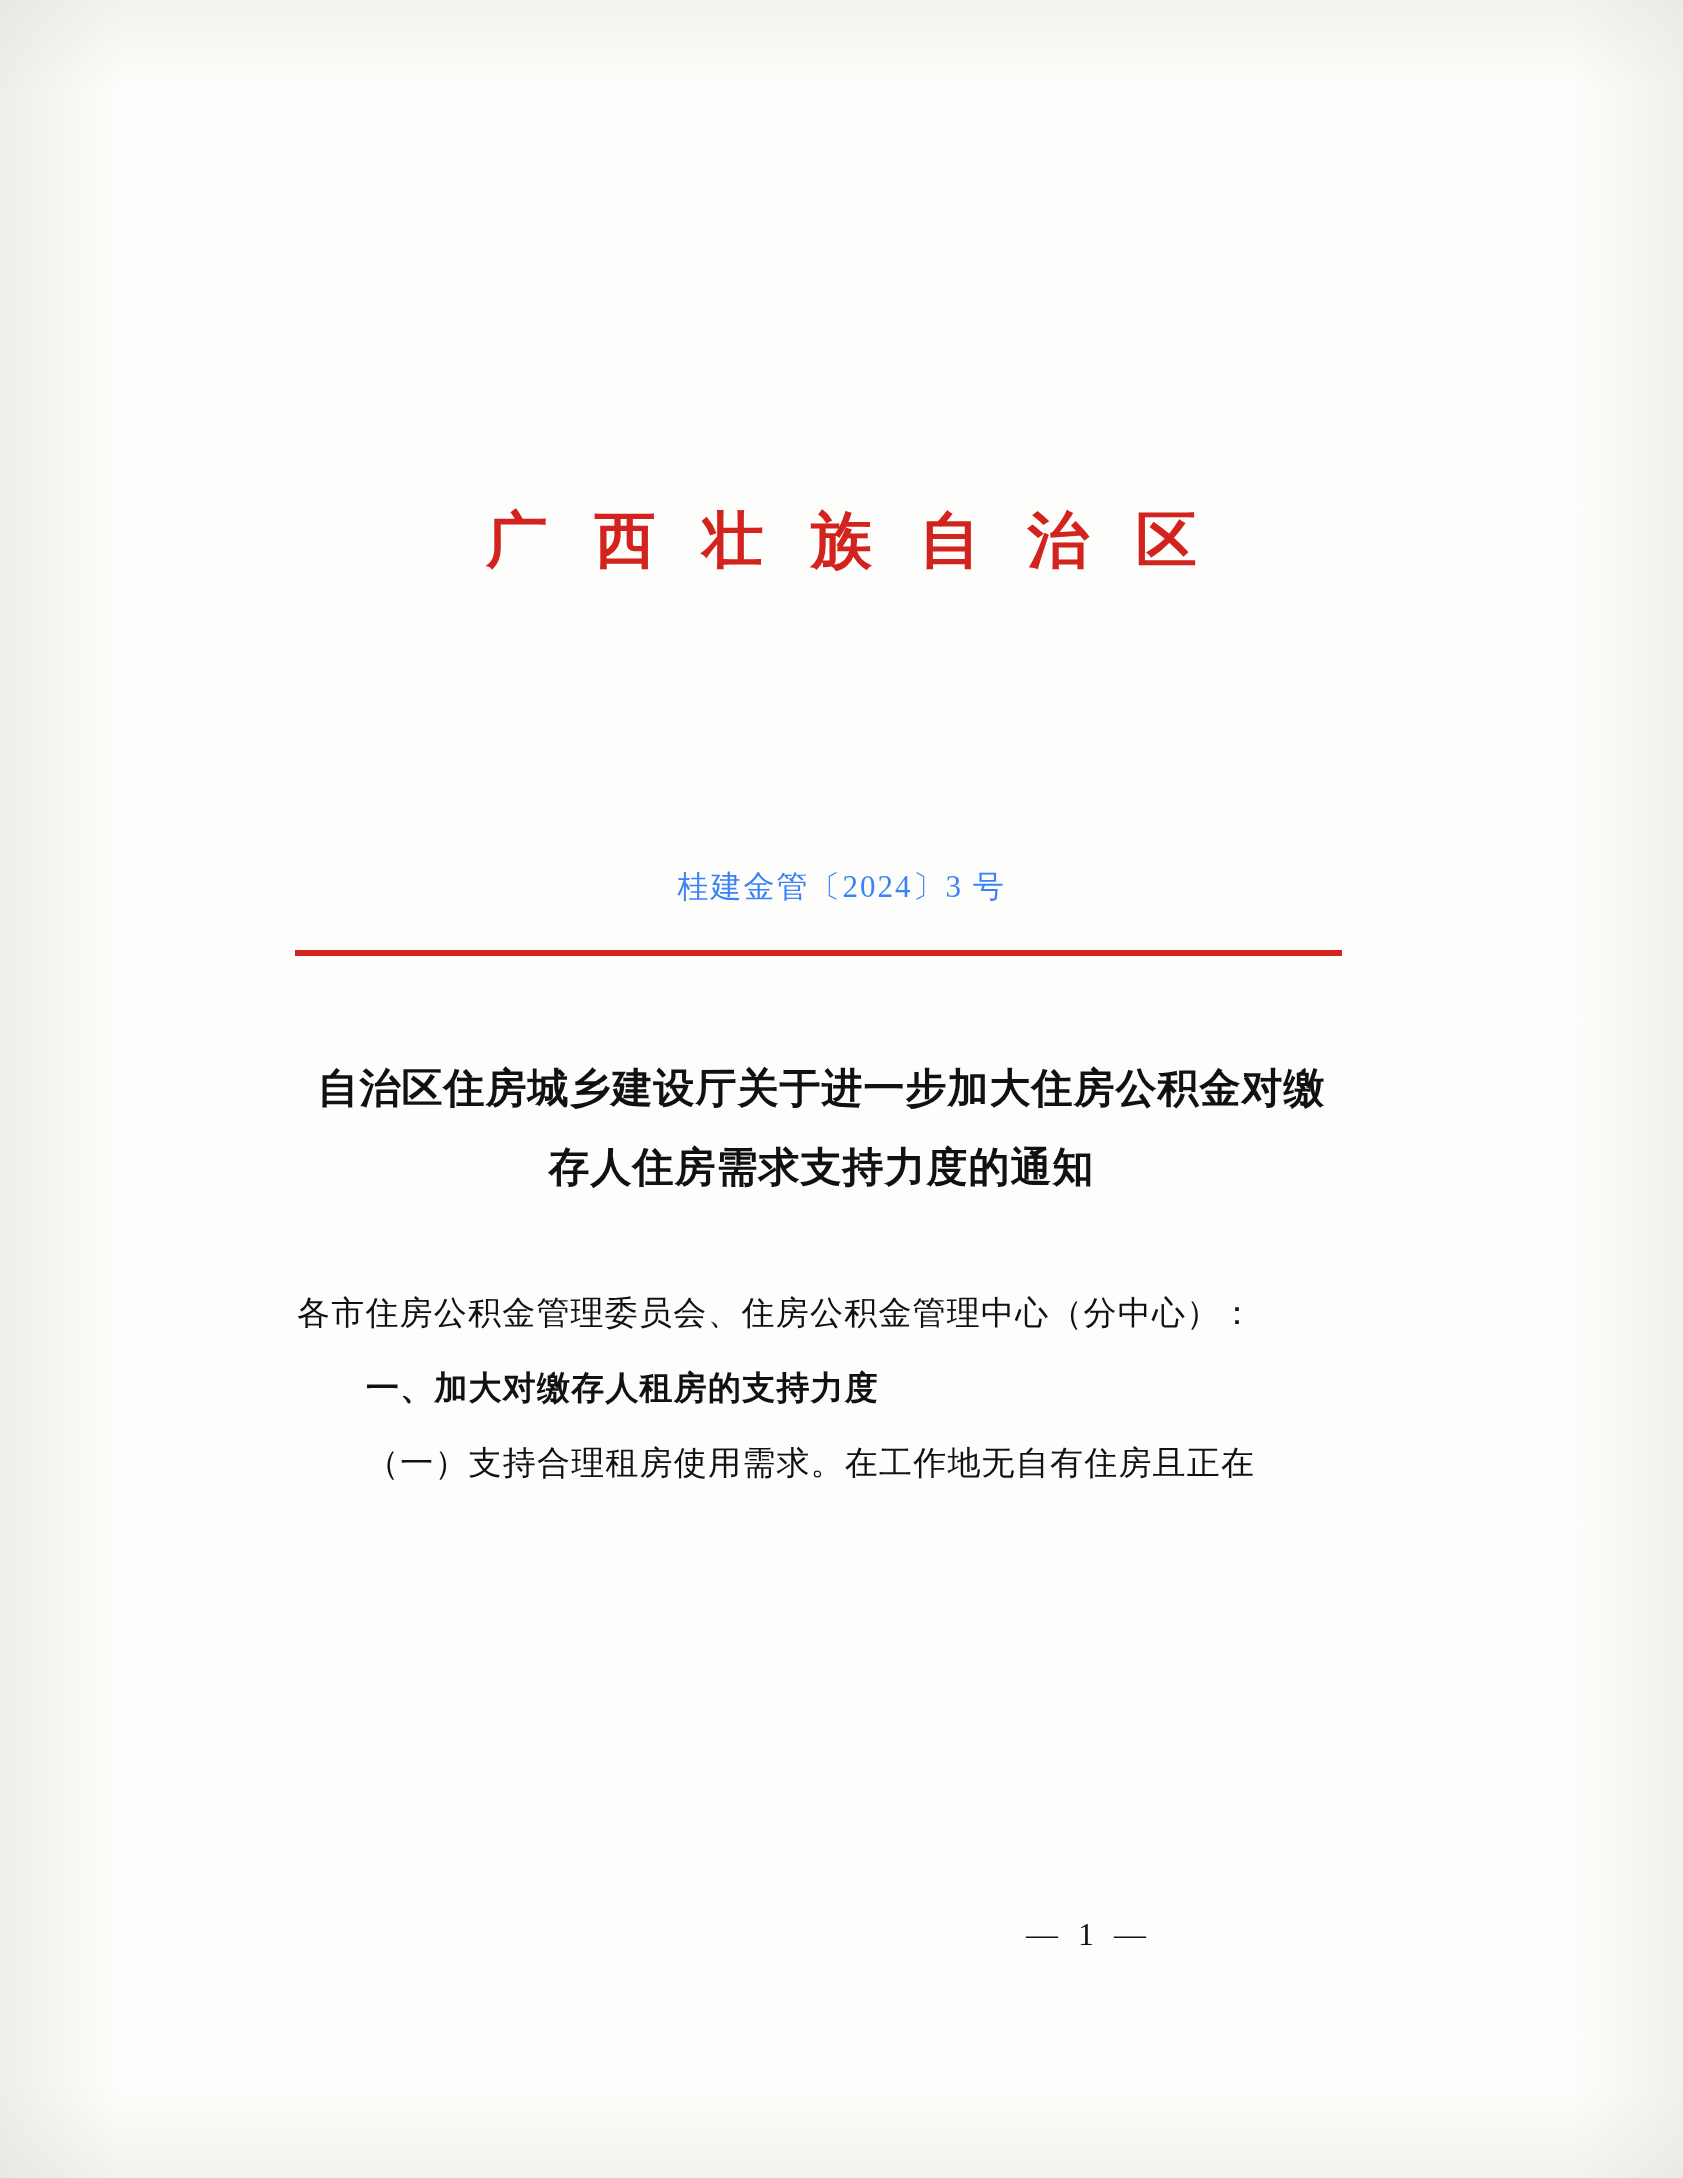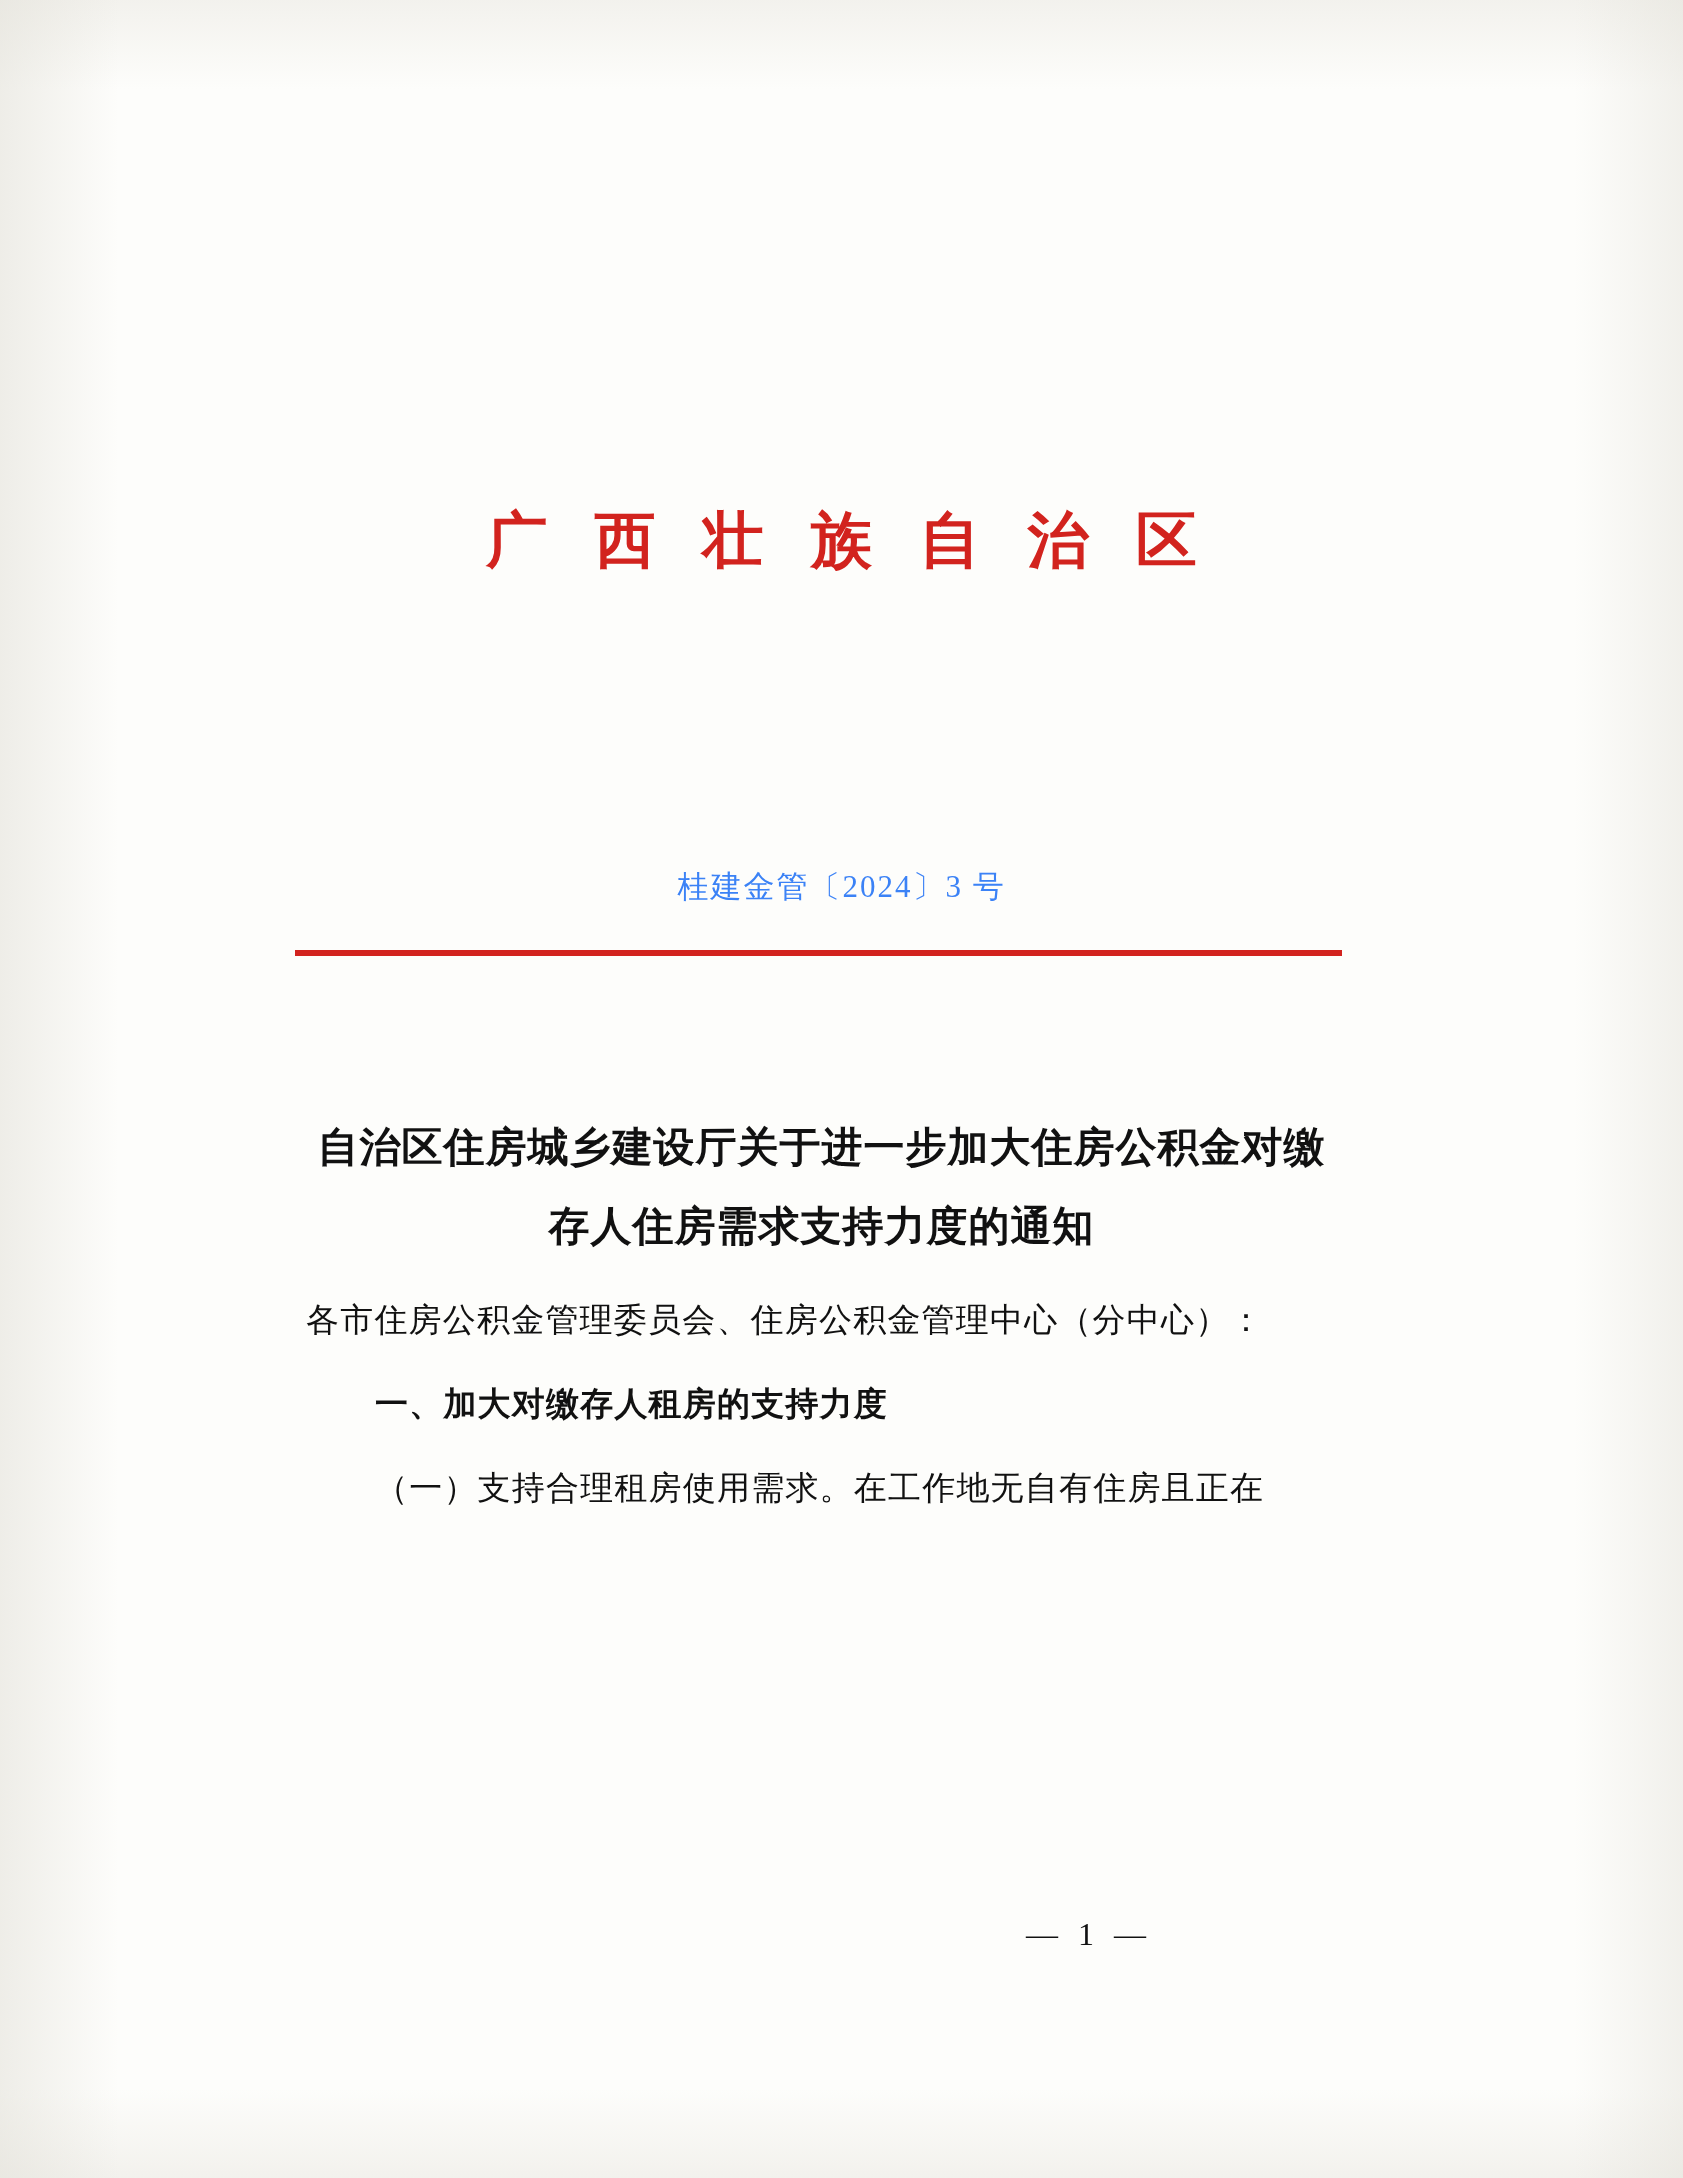--- a/index.html
+++ b/index.html
@@ -87,21 +87,21 @@
     position: absolute;
     top: 950px;
     left: 295px;
     width: 1047px;
     height: 6px;
     background: #d2231e;
   }
 
   .doc-title {
     position: absolute;
-    top: 1108px;
+    top: 1049px;
     left: 297px;
     width: 1049px;
     text-align: center;
     color: #111111;
     font-size: 41px;
     font-weight: bold;
     line-height: 79px;
     letter-spacing: 1px;
     font-family: "Liberation Serif", "DejaVu Serif", serif;
   }
@@ -113,22 +113,21 @@
     width: 1067px;
     color: #111111;
     font-size: 33px;
     line-height: 67px;
     letter-spacing: 1.2px;
     text-align: justify;
     font-family: "Liberation Serif", "DejaVu Serif", serif;
   }
 
   .para {
-    margin: 17px;
-    font-family: Liberation Mono, monospace;
+    margin: 8px;
   }
   .para.indent {
     text-indent: 69px;
   }
   .para.bold {
     font-weight: bold;
     text-indent: 69px;
   }
 
   .page-number {

